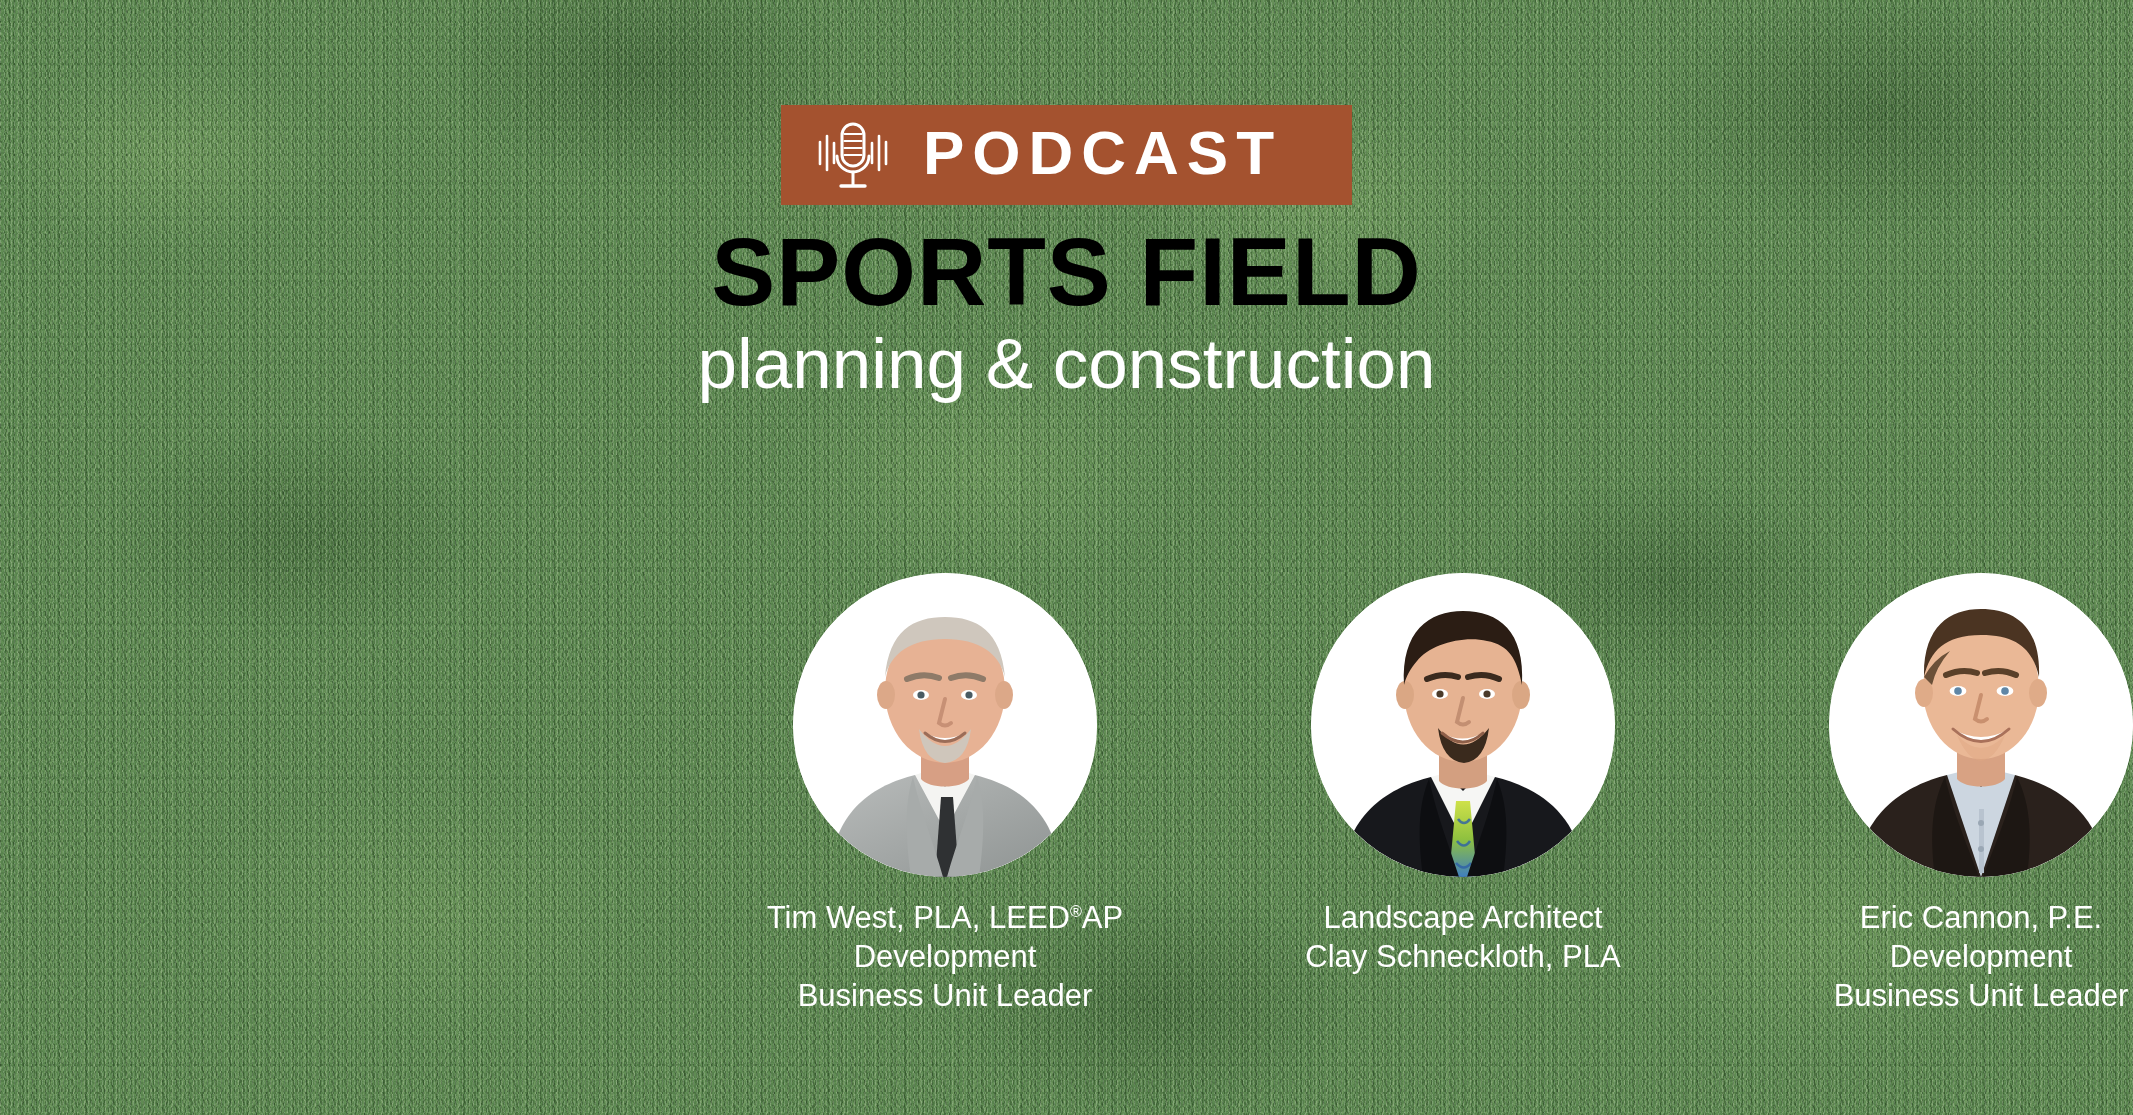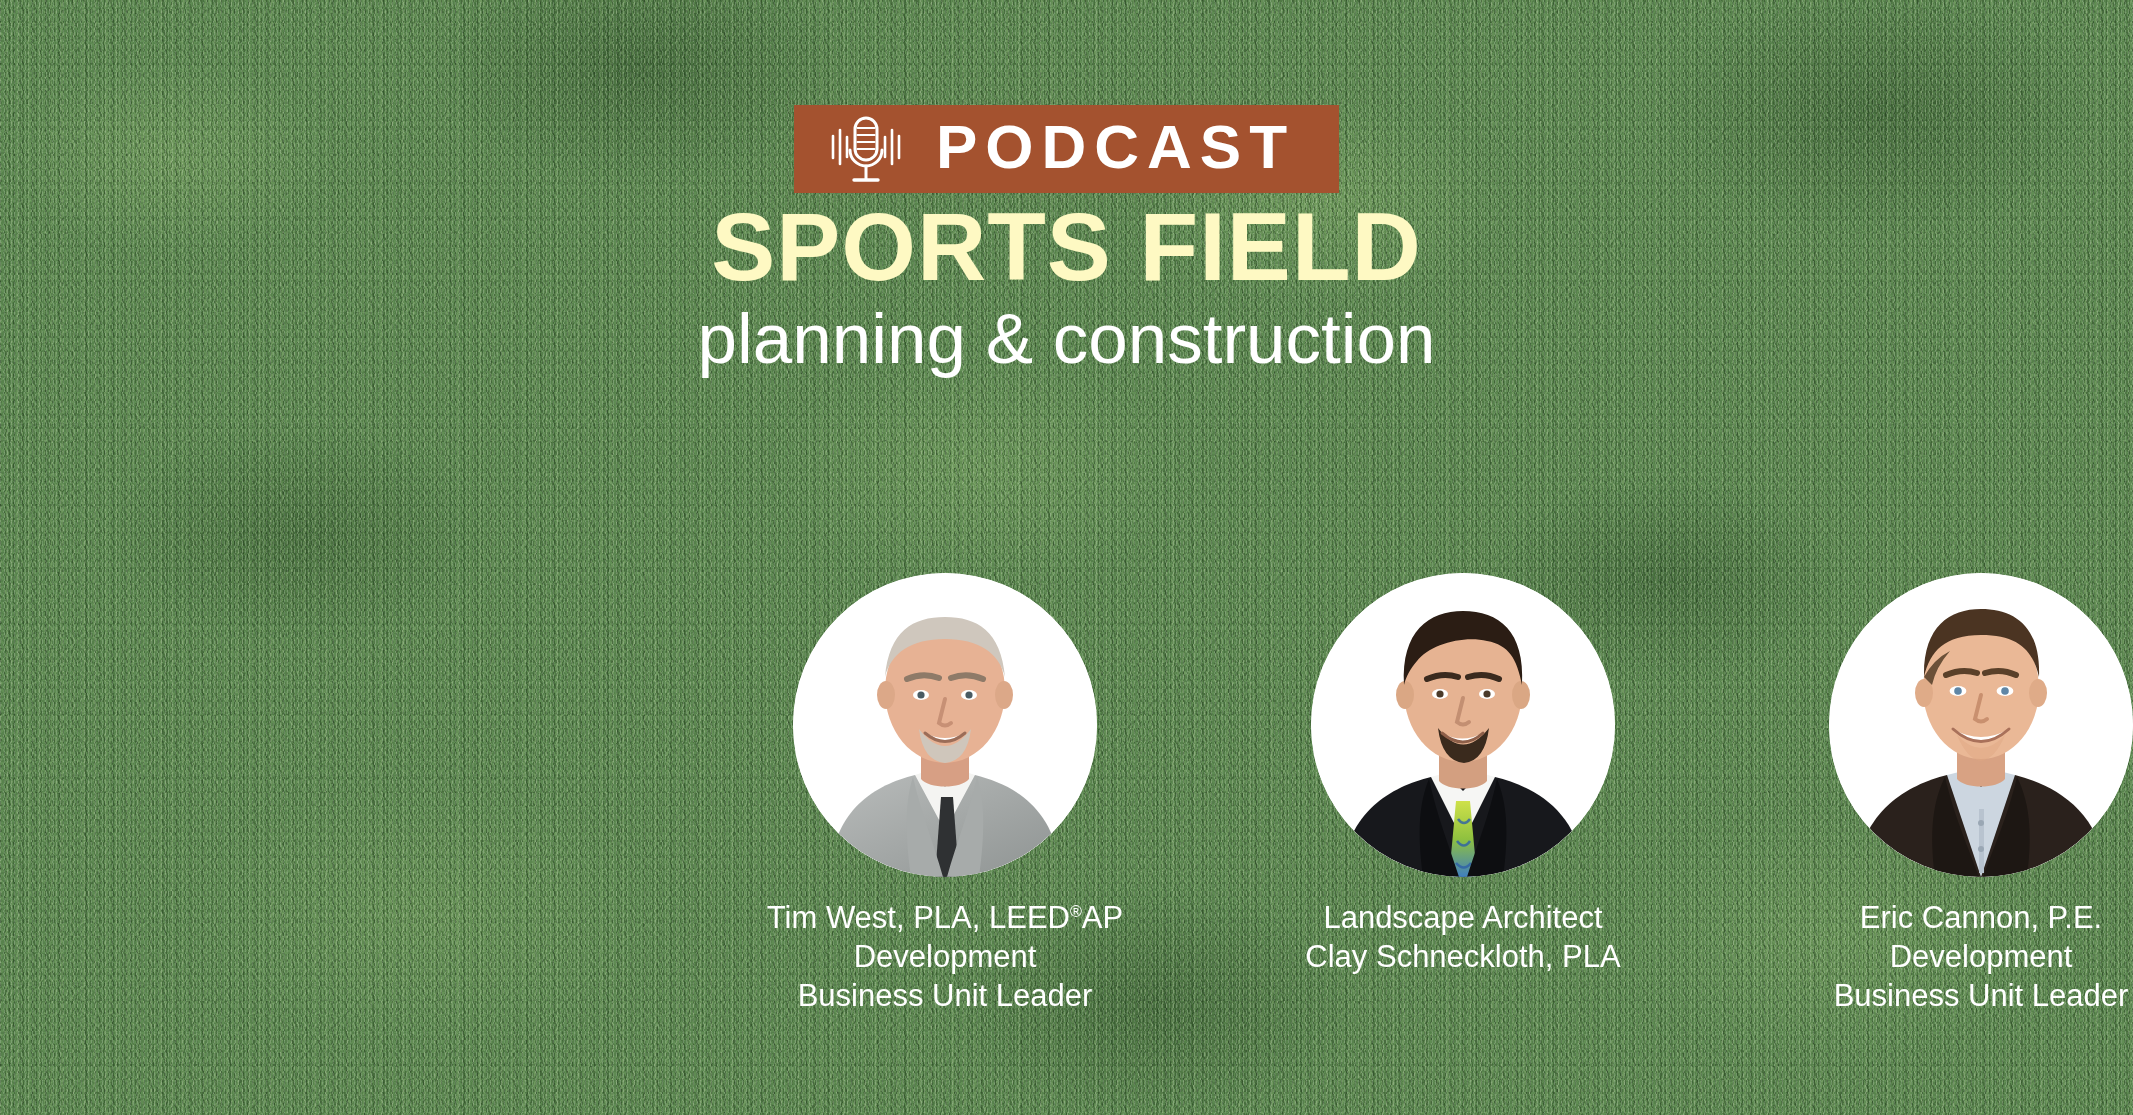--- a/index.html
+++ b/index.html
@@ -71,38 +71,38 @@
     position:absolute;
     left:0; right:0; top:105px;
     display:flex; flex-direction:column; align-items:center;
     z-index:3;
   }
 
   
   .podcast-badge{
     display:flex; align-items:center;
     gap:34px;
-    height:88px;
-    padding:0 44px 0 36px;
+    height:100px;
+    padding:0 70px 0 36px;
     background:#a4522f;
   }
   .mic-icon{ display:block; width:72px; height:78px; flex:0 0 auto; }
   .podcast-label{
     color:#ffffff;
     font-size:62px;
     font-weight:bold;
     letter-spacing:8px;
     line-height:1;
     white-space:nowrap;
     padding-bottom:4px;
   }
 
   .title-main{
-    margin-top:5px;
-    color:#fef9c3;
+    margin-top:18px;
+    color:#000000;
     font-size:96px;
     font-weight:bold;
     letter-spacing:1px;
     line-height:1.02;
     white-space:nowrap;
     text-align:right;
   }
   .title-sub{
     margin-top:6px;
     color:#ffffff;

